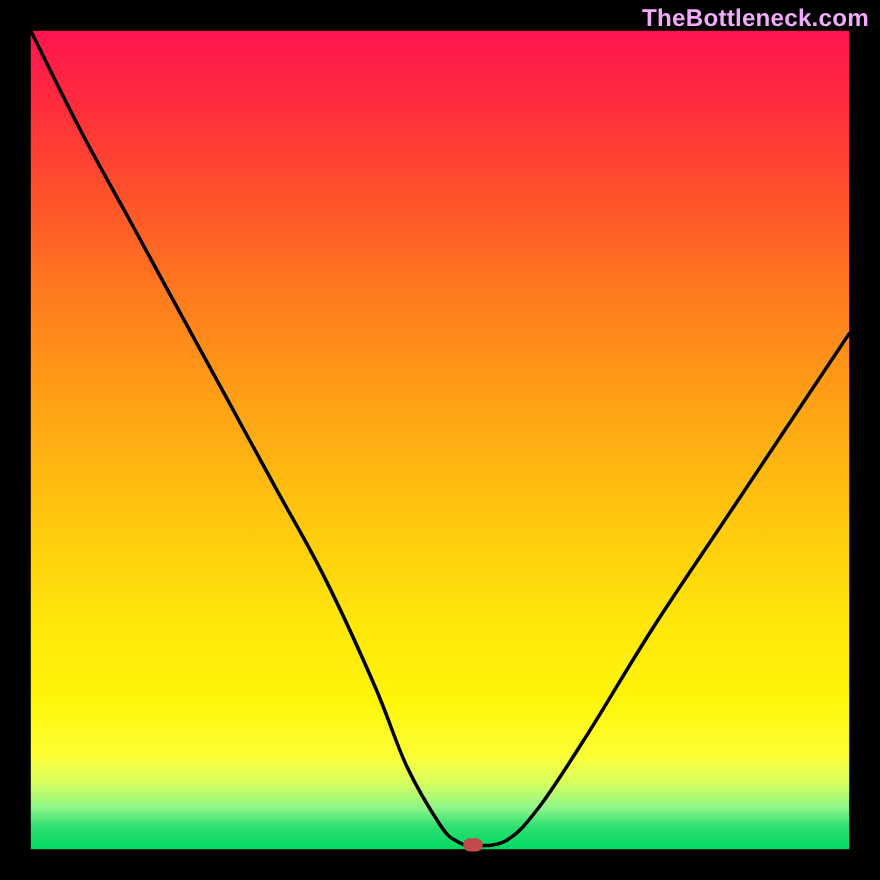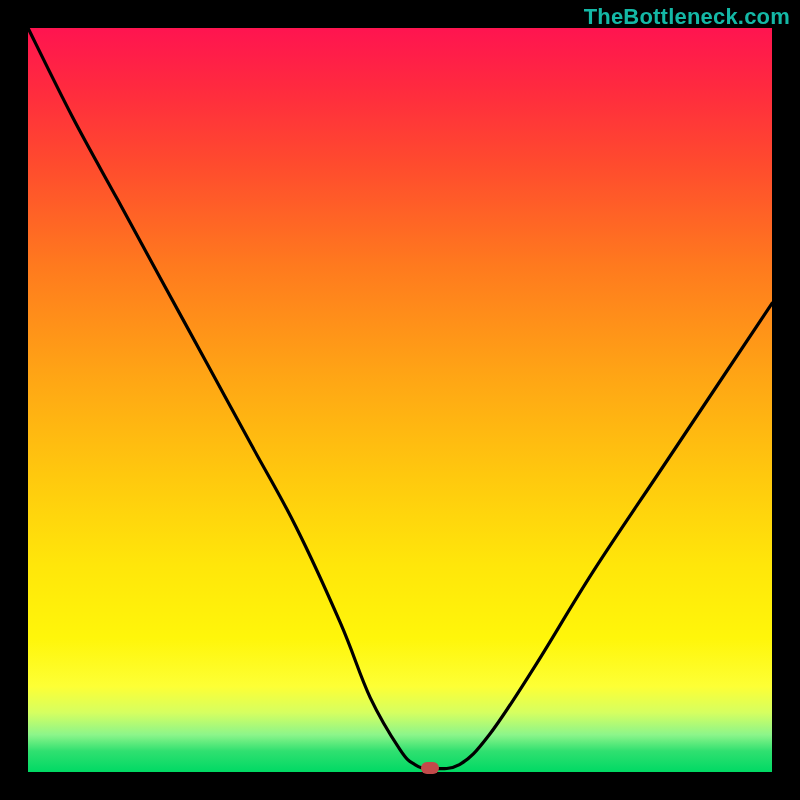--- a/index.html
+++ b/index.html
@@ -36,21 +36,21 @@
       #d6ff60 92%,
       #8cf58a 95%,
       #30e070 97.2%,
       #00d964 100%
     );
   }
   .watermark {
     position: absolute;
     top: 4px;
     right: 10px;
-    color: #14b8a6;
+    color: #f0abfc;
     font-size: 22px;
     font-weight: 600;
     letter-spacing: 0.2px;
     user-select: none;
   }
   svg.curve {
     position: absolute;
     left: 0;
     top: 0;
     width: 744px;

